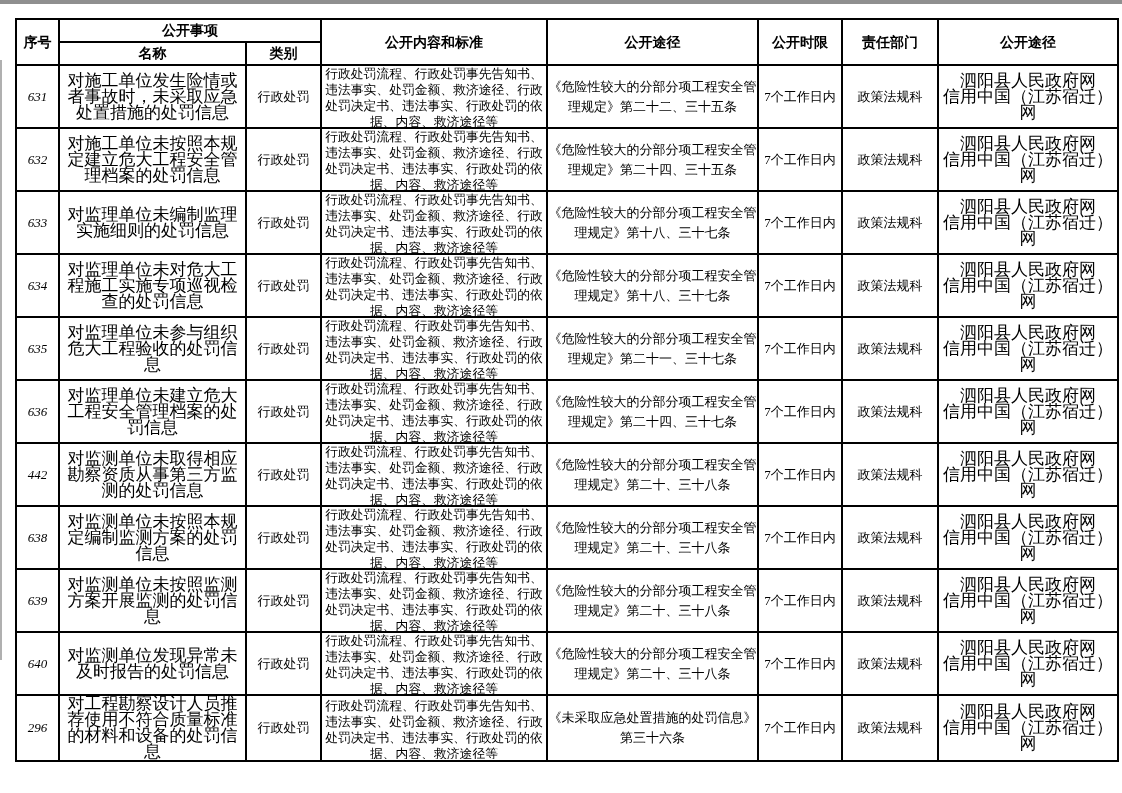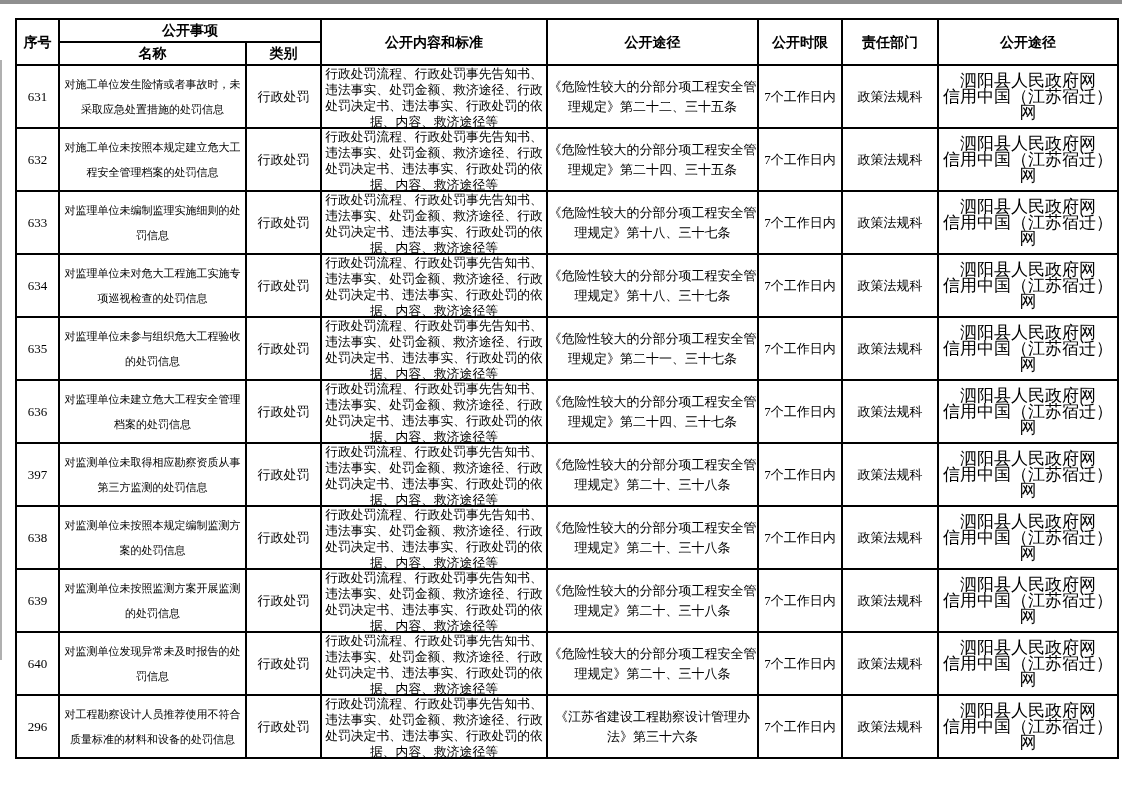--- a/index.html
+++ b/index.html
@@ -52,24 +52,25 @@
   thead th {
     font-weight: bold;
     font-size: 14px;
     line-height: 17px;
   }
   thead tr.h1 { height: 23px; }
   thead tr.h2 { height: 23px; }
   tbody tr { height: 63px; }
   td.c-serial {
     font-size: 13px;
+    font-style: italic;
   }
   td.c-name {
-    font-size: 11px;
-    line-height: 25px;
+    font-size: 17px;
+    line-height: 16px;
     padding: 0 5px;
   }
   td.c-category {
     font-size: 13px;
     margin-left: 12px;
   }
   td.c-content {
     padding: 0 2px;
   }
   td.c-content .clip {
@@ -205,21 +206,21 @@
         <td class="c-content">
           <div class="clip">行政处罚流程、行政处罚事先告知书、违法事实、处罚金额、救济途径、行政处罚决定书、违法事实、行政处罚的依据、内容、救济途径等</div>
         </td>
         <td class="c-basis">《危险性较大的分部分项工程安全管理规定》第二十四、三十七条</td>
         <td class="c-time">7个工作日内</td>
         <td class="c-dept">政策法规科</td>
         <td class="c-channel">泗阳县人民政府网
 信用中国（江苏宿迁）网</td>
       </tr>
         <tr>
-        <td class="c-serial">397</td>
+        <td class="c-serial">442</td>
         <td class="c-name">对监测单位未取得相应勘察资质从事第三方监测的处罚信息</td>
         <td class="c-category">行政处罚</td>
         <td class="c-content">
           <div class="clip">行政处罚流程、行政处罚事先告知书、违法事实、处罚金额、救济途径、行政处罚决定书、违法事实、行政处罚的依据、内容、救济途径等</div>
         </td>
         <td class="c-basis">《危险性较大的分部分项工程安全管理规定》第二十、三十八条</td>
         <td class="c-time">7个工作日内</td>
         <td class="c-dept">政策法规科</td>
         <td class="c-channel">泗阳县人民政府网
 信用中国（江苏宿迁）网</td>
@@ -263,21 +264,21 @@
         <td class="c-channel">泗阳县人民政府网
 信用中国（江苏宿迁）网</td>
       </tr>
         <tr>
         <td class="c-serial">296</td>
         <td class="c-name">对工程勘察设计人员推荐使用不符合质量标准的材料和设备的处罚信息</td>
         <td class="c-category">行政处罚</td>
         <td class="c-content">
           <div class="clip">行政处罚流程、行政处罚事先告知书、违法事实、处罚金额、救济途径、行政处罚决定书、违法事实、行政处罚的依据、内容、救济途径等</div>
         </td>
-        <td class="c-basis">《江苏省建设工程勘察设计管理办法》第三十六条</td>
+        <td class="c-basis">《未采取应急处置措施的处罚信息》第三十六条</td>
         <td class="c-time">7个工作日内</td>
         <td class="c-dept">政策法规科</td>
         <td class="c-channel">泗阳县人民政府网
 信用中国（江苏宿迁）网</td>
       </tr>
       </tbody>
   </table>
 </div>
 
 </body></html>

